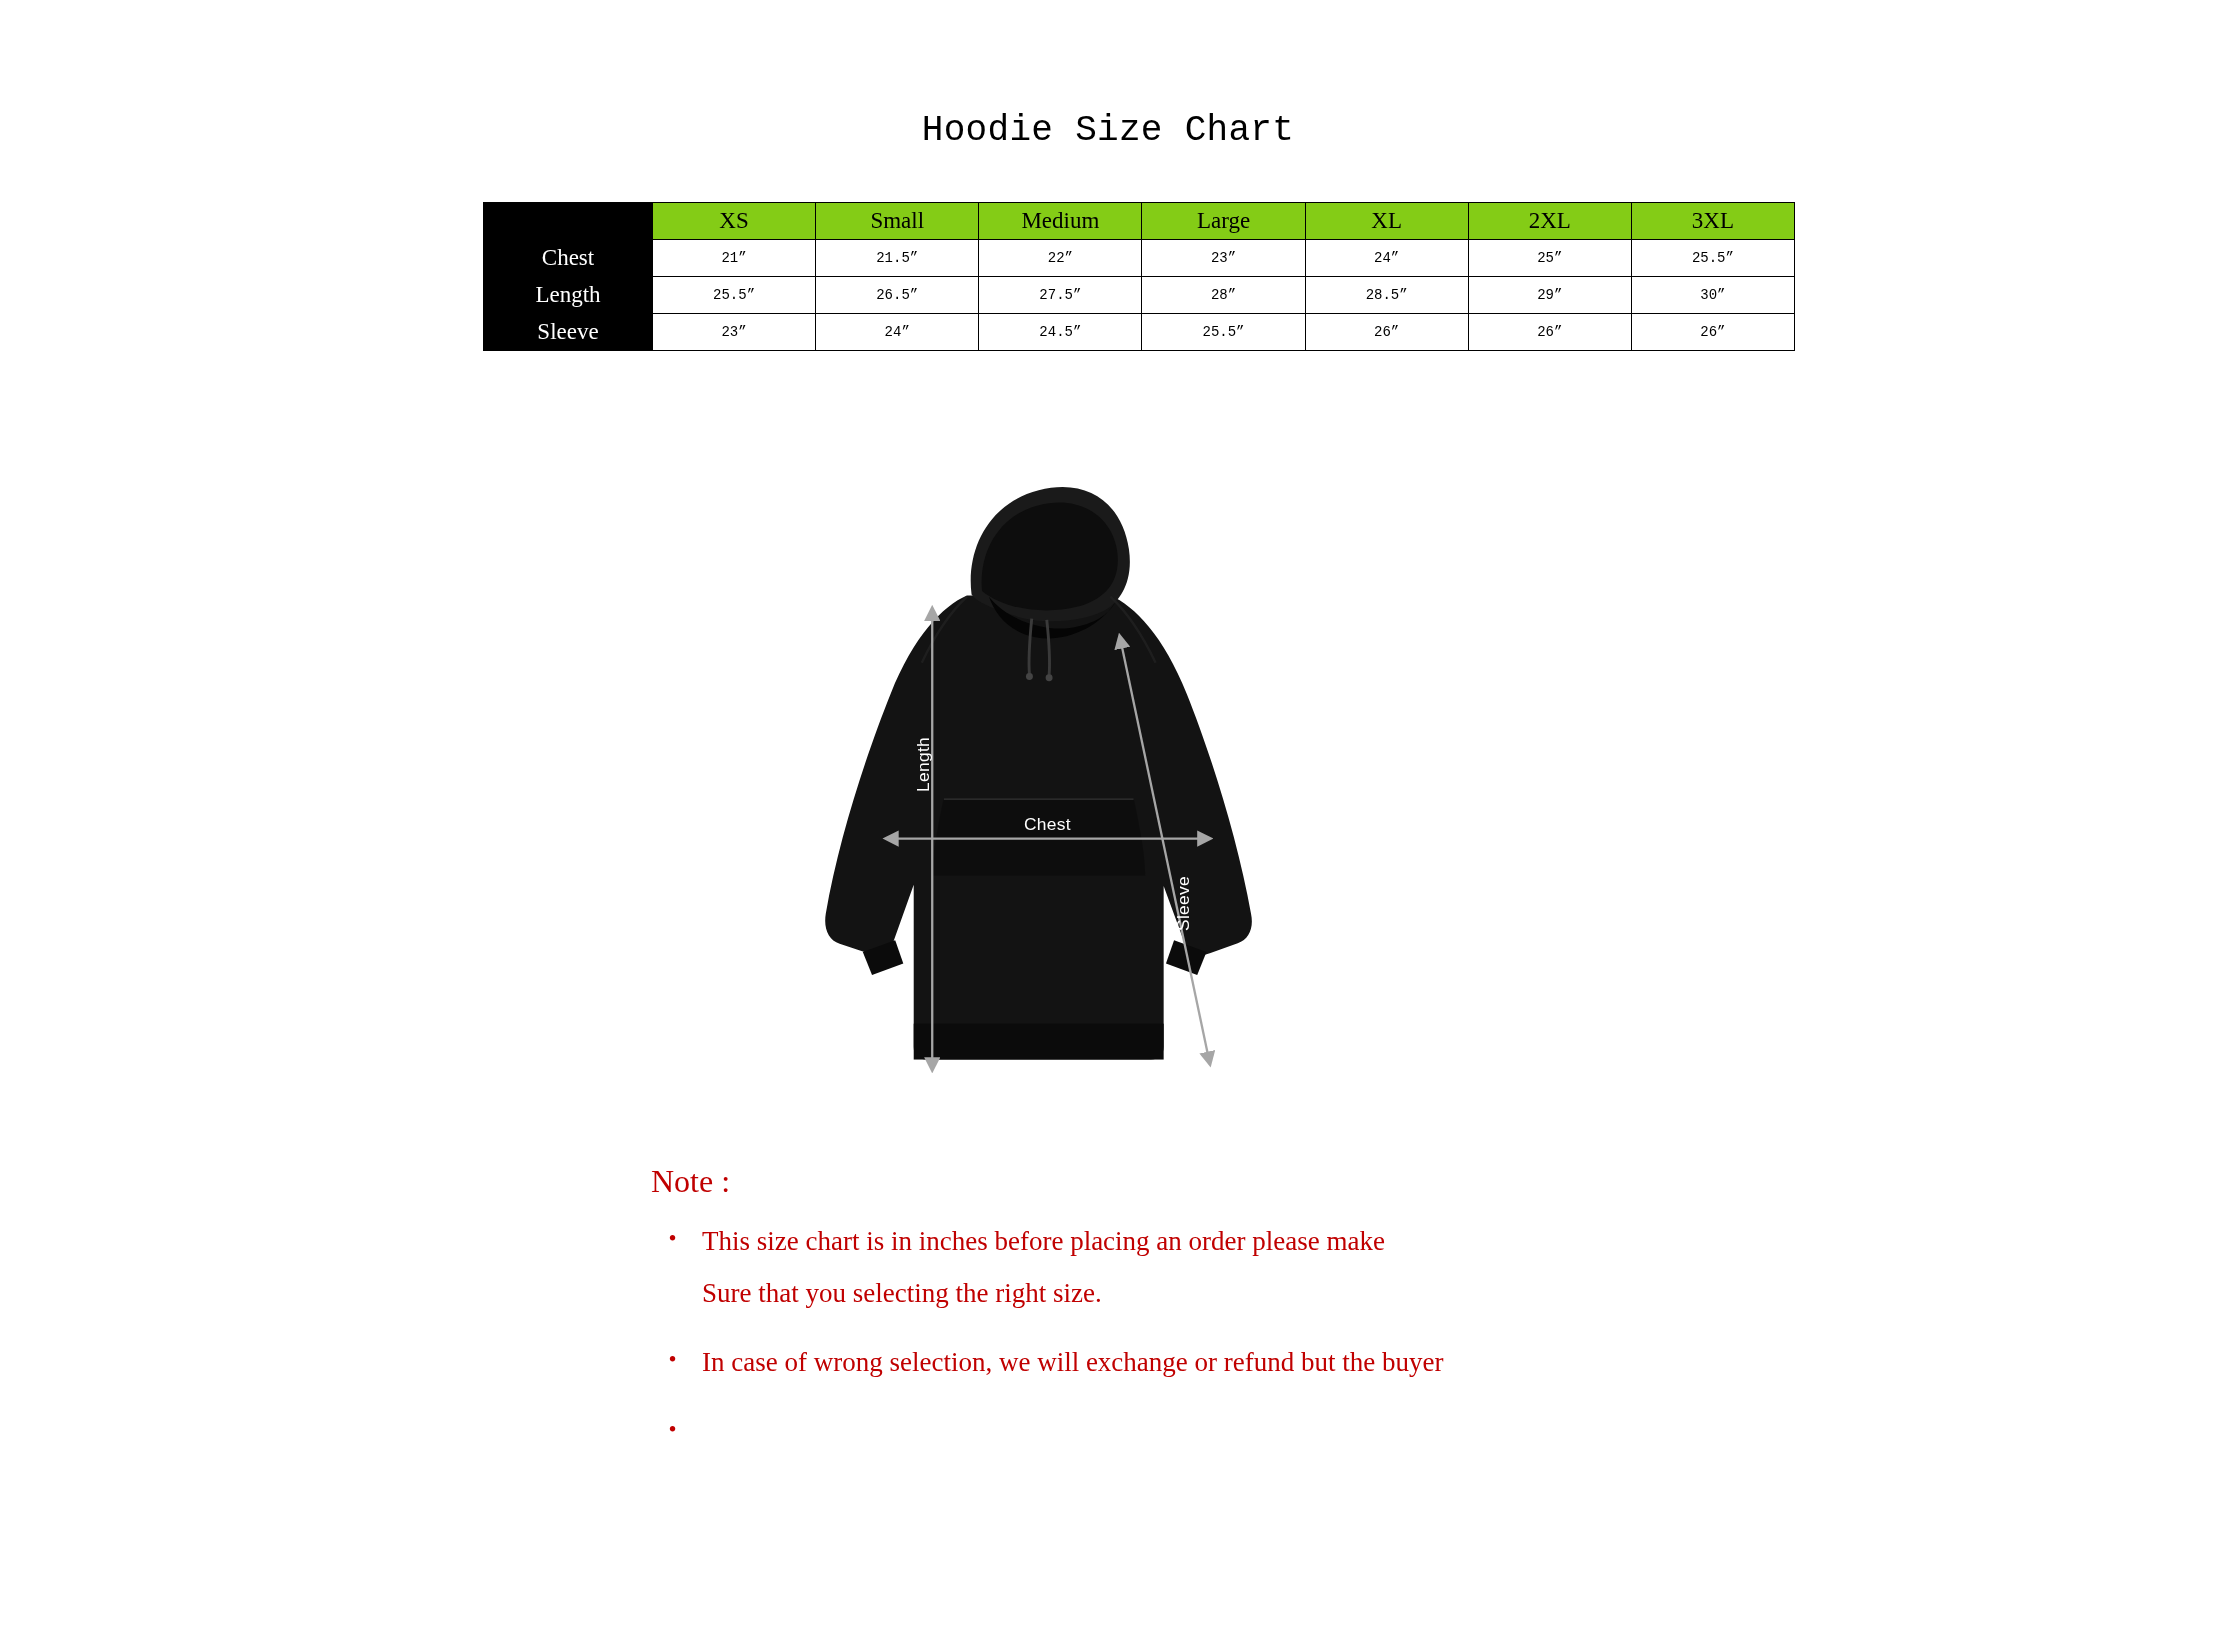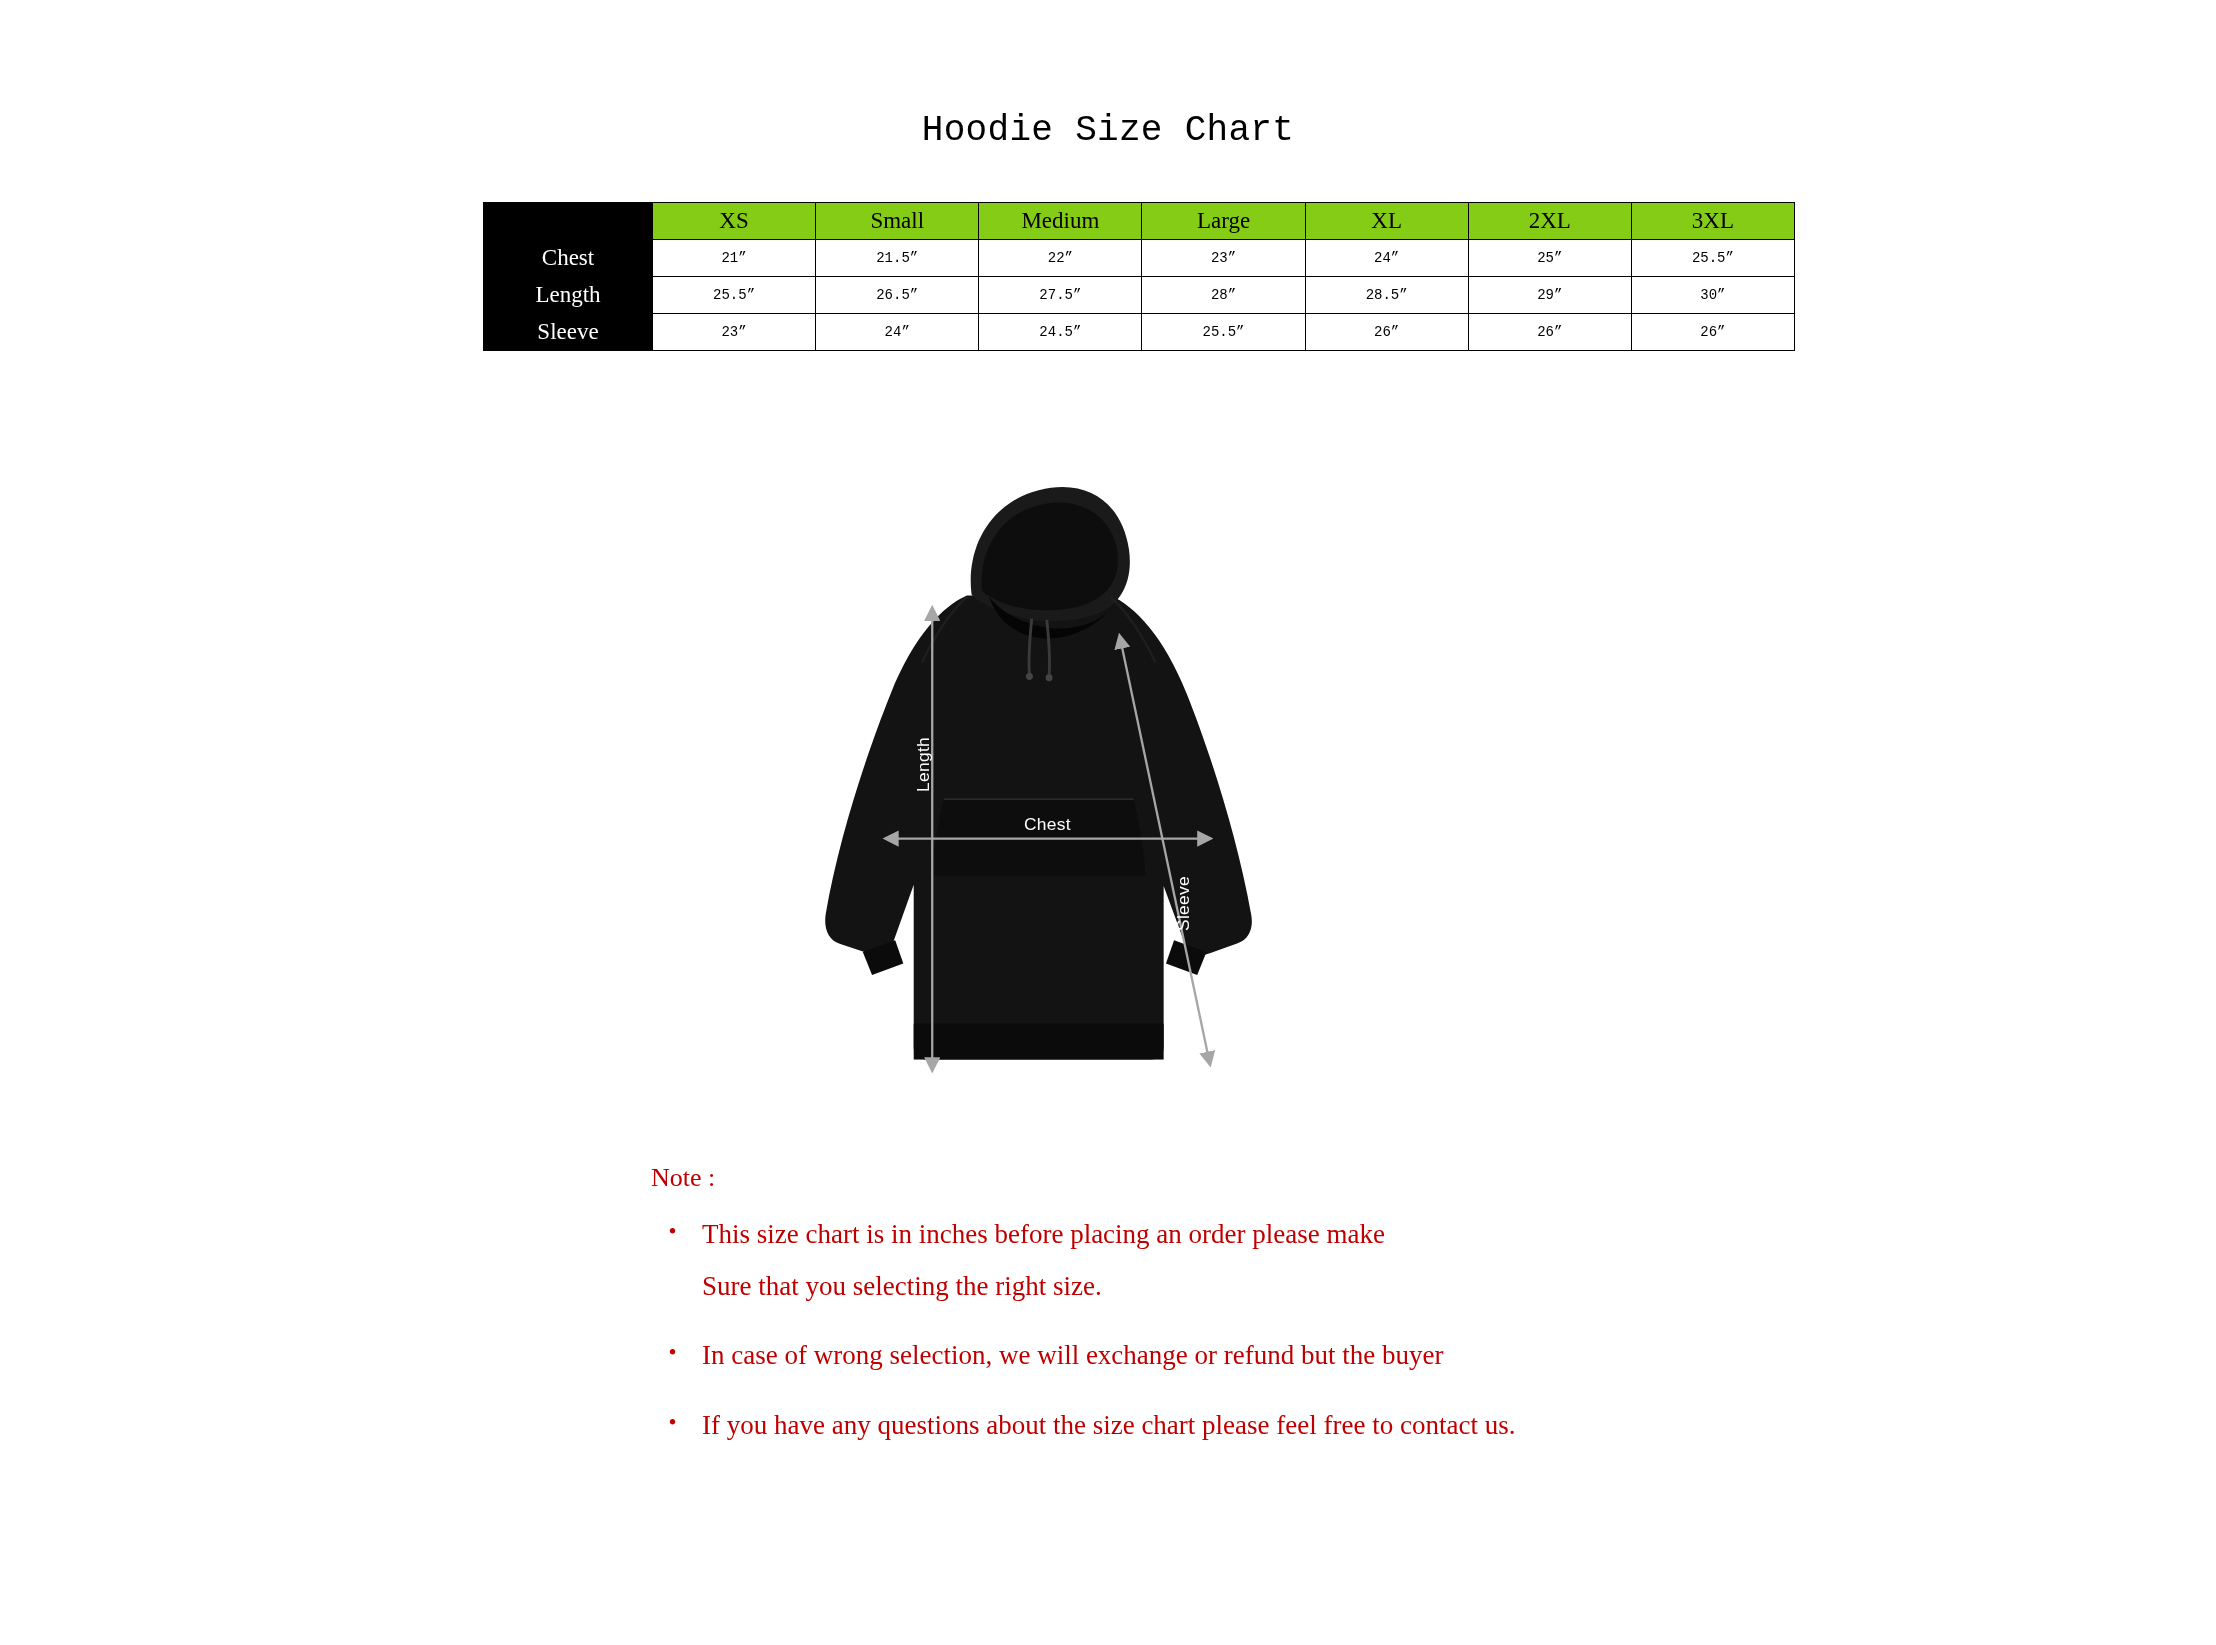--- a/index.html
+++ b/index.html
@@ -97,21 +97,21 @@
   
   .notes {
     position: absolute;
     top: 1163px;
     left: 651px;
     width: 1215px;
     color: #c00000;
     font-family: "Liberation Serif", serif;
   }
   .notes .note-heading {
-    font-size: 26px;
+    font-size: 32px;
     margin-bottom: 24px;
   }
   .notes ul {
     list-style: none;
     margin: 0;
     padding: 0;
   }
   .notes li {
     position: relative;
     padding-left: 51px;
@@ -273,17 +273,16 @@
       <span class="bullet">•</span>
       <span>This size chart is in inches before placing an order please make</span>
       <span class="line2">Sure that you selecting the right size.</span>
     </li>
     <li>
       <span class="bullet">•</span>
       <span>In case of wrong selection, we will exchange or refund but the buyer</span>
     </li>
     <li>
       <span class="bullet">•</span>
-      <span>If you have any questions about the size chart please feel free to contact us.</span>
     </li>
   </ul>
 </div>
 
 
 </body></html>

